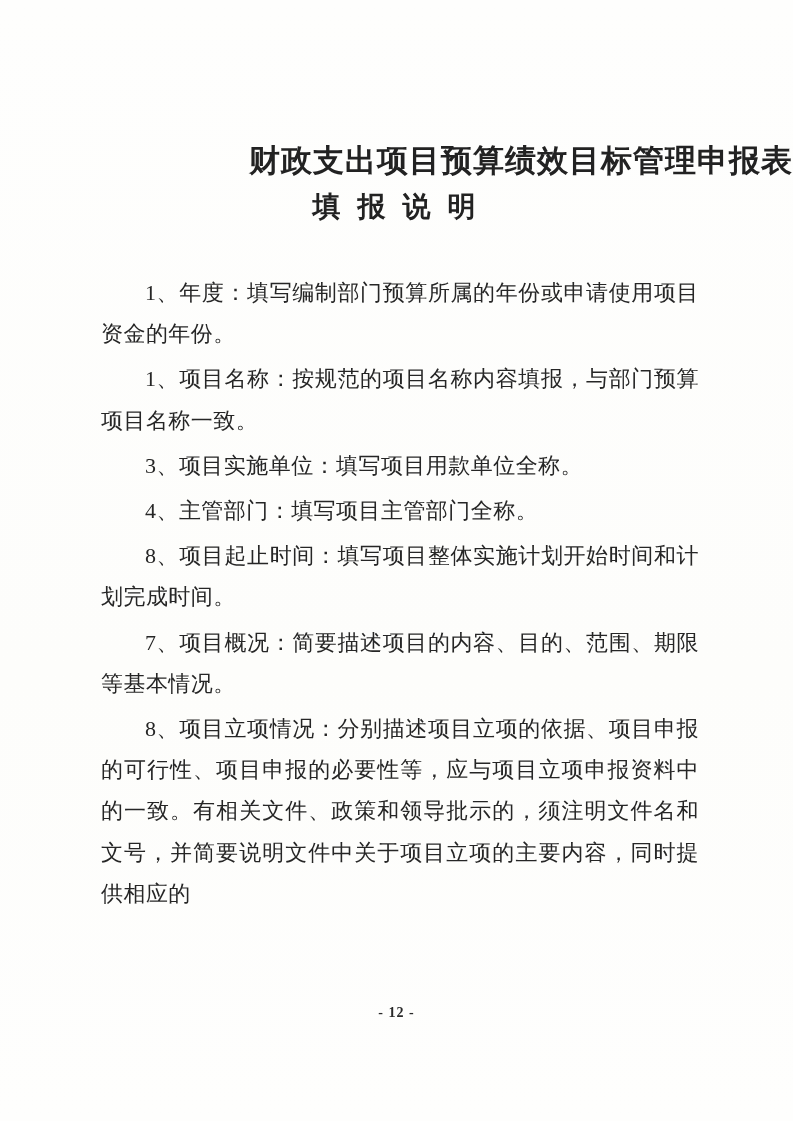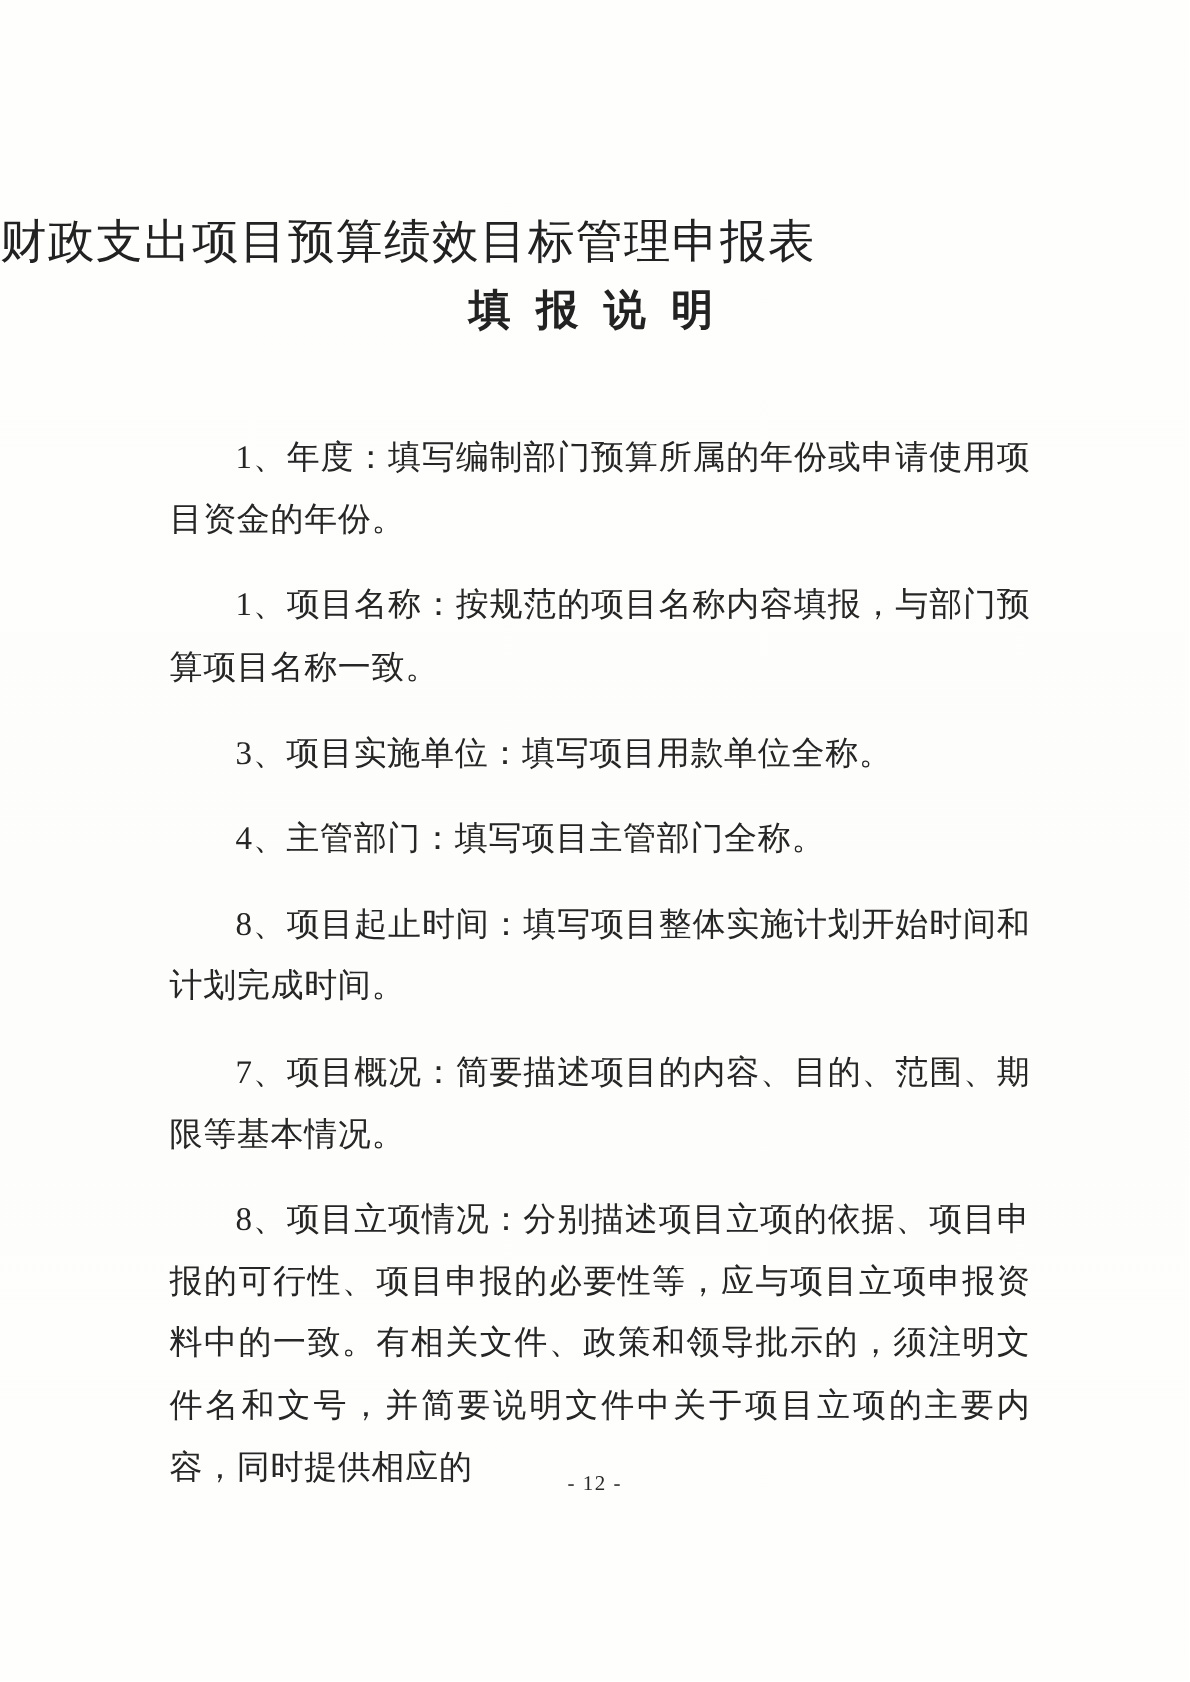--- a/index.html
+++ b/index.html
@@ -17,23 +17,23 @@
     color: #262626;
     overflow: hidden;
     box-sizing: border-box;
   }
   .title {
     position: absolute;
     top: 140px;
     left: 0;
     width: 100%;
     margin: 0;
-    text-align: left;
+    text-align: right;
     font-size: 31px;
-    font-weight: normal;
+    font-weight: bold;
     letter-spacing: 1px;
     color: #222222;
   }
   .subtitle {
     position: absolute;
     top: 188px;
     left: 0;
     width: 100%;
     margin: 0;
     text-align: center;
@@ -47,32 +47,32 @@
     position: absolute;
     top: 268px;
     left: 97px;
     width: 606px;
     font-size: 22px;
     line-height: 41.2px;
     letter-spacing: 0.45px;
     text-align: justify;
   }
   .body-text p {
-    margin: 16px;
+    margin: 4px;
     padding: 0;
     text-indent: 2em;
   }
   .page-footer {
     position: absolute;
-    top: 982px;
+    top: 1005px;
     left: 0;
     width: 100%;
     text-align: center;
     font-size: 14px;
-    font-weight: normal;
+    font-weight: bold;
     letter-spacing: 1px;
     color: #2a2a2a;
   }
 </style>
 </head>
 <body>
 
 <div class="page">
 
   <h1 class="title">财政支出项目预算绩效目标管理申报表</h1>

